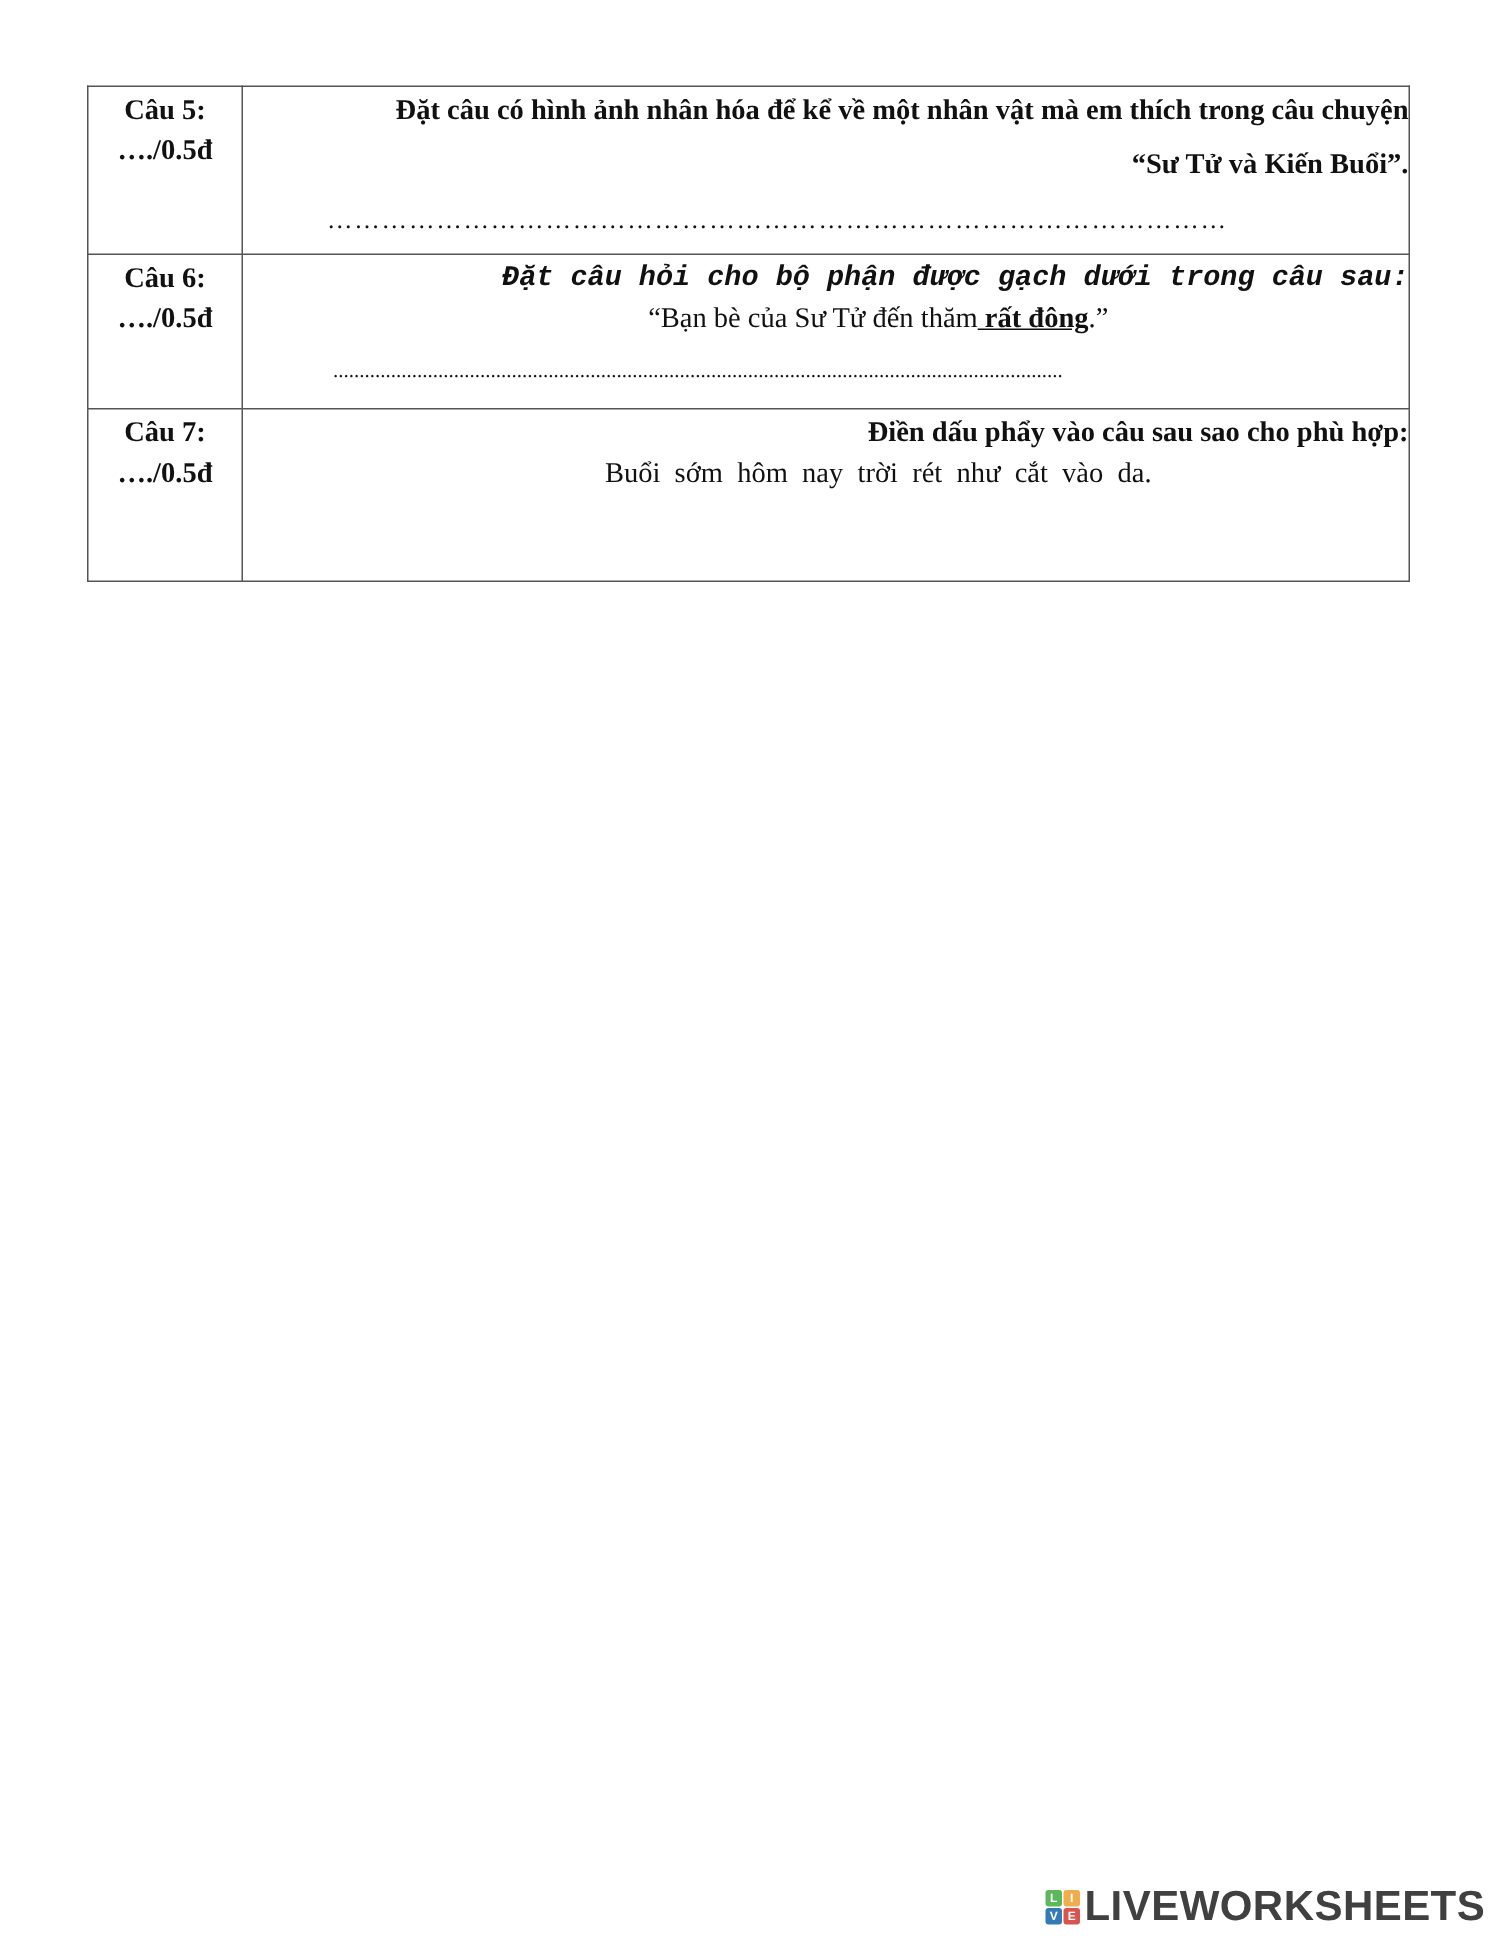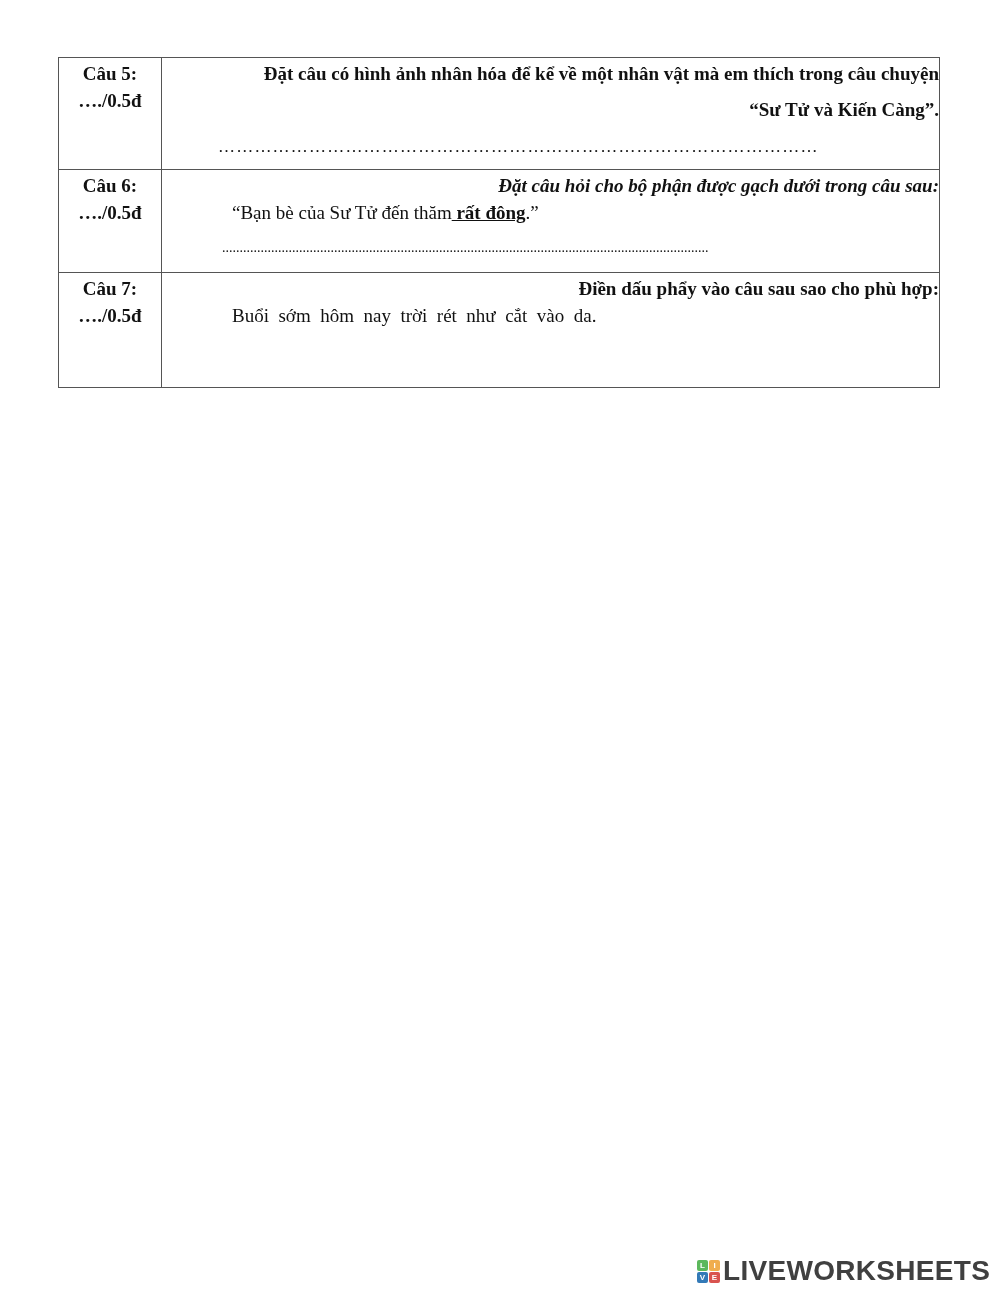--- a/index.html
+++ b/index.html
@@ -5,24 +5,24 @@
   html, body { margin: 0; padding: 0; background: #ffffff; }
   body { width: 1000px; height: 1291px; position: relative; overflow: hidden;
          font-family: "Liberation Serif", serif; color: #111; }
   table.quiz { position: absolute; left: 58px; top: 57px; width: 882px;
                border-collapse: collapse; table-layout: fixed; }
   table.quiz td { border: 1.5px solid #555; vertical-align: top; padding: 0; }
   td.qnum { width: 102px; text-align: center; font-weight: bold; font-size: 19px;
             line-height: 27px; padding-top: 2px !important; }
   td.qbody { padding: 2px 0 0 12px !important; font-size: 19px; line-height: 27px; }
   .prompt { font-weight: bold; text-align: right; }
-  .prompt.italic { font-style: italic; }
+  .prompt.italic { font-style: italic; font-family: Liberation Mono, monospace; }
   .dots { letter-spacing: 1.2px; white-space: nowrap; overflow: hidden; font-size: 17px; }
   .dots.fine { letter-spacing: 0; font-size: 14px; }
-  .sentence { font-weight: normal; }
+  .sentence { font-weight: normal; text-align: center; }
   .underline-bold { font-weight: bold; text-decoration: underline; }
   #row5 td { height: 109px; }
   #row6 td { height: 100px; }
   #row7 td { height: 112px; }
   #row8 td { height: 194px; }
   .logo { position: absolute; left: 697px; top: 1257px; display: flex; align-items: center; }
   .logo-squares { display: grid; grid-template-columns: 11px 11px; grid-template-rows: 11px 11px; gap: 1px; margin-right: 3px; }
   .sq { font-family: "Liberation Sans", sans-serif; font-size: 8px; font-weight: bold; color: #fff;
         display: flex; align-items: center; justify-content: center; border-radius: 2px; }
   .logo-text { font-family: "Liberation Sans", sans-serif; font-weight: bold; font-size: 28px;
@@ -33,21 +33,21 @@
 
 <table class="quiz">
   <tbody>
       <tr id="row5">
     <td class="qnum">
       <div>Câu 5:</div>
       <div>…./0.5đ</div>
     </td>
     <td class="qbody">
       <div class="prompt">Đặt câu có hình ảnh nhân hóa để kể về một nhân vật mà em thích trong câu chuyện</div>
-      <div class="prompt" style="margin-top:9px;">“Sư Tử và Kiến Càng”.</div>
+      <div class="prompt" style="margin-top:9px;">“Sư Tử và Kiến Buổi”.</div>
       <div class="dots" style="margin-top:10px; padding-left:44px;">………………………………………………………………………………………</div>
     </td>
   </tr>
   <tr id="row6">
     <td class="qnum">
       <div>Câu 6:</div>
       <div>…./0.5đ</div>
     </td>
     <td class="qbody">
       <div class="prompt italic">Đặt câu hỏi cho bộ phận được gạch dưới trong câu sau:</div>

